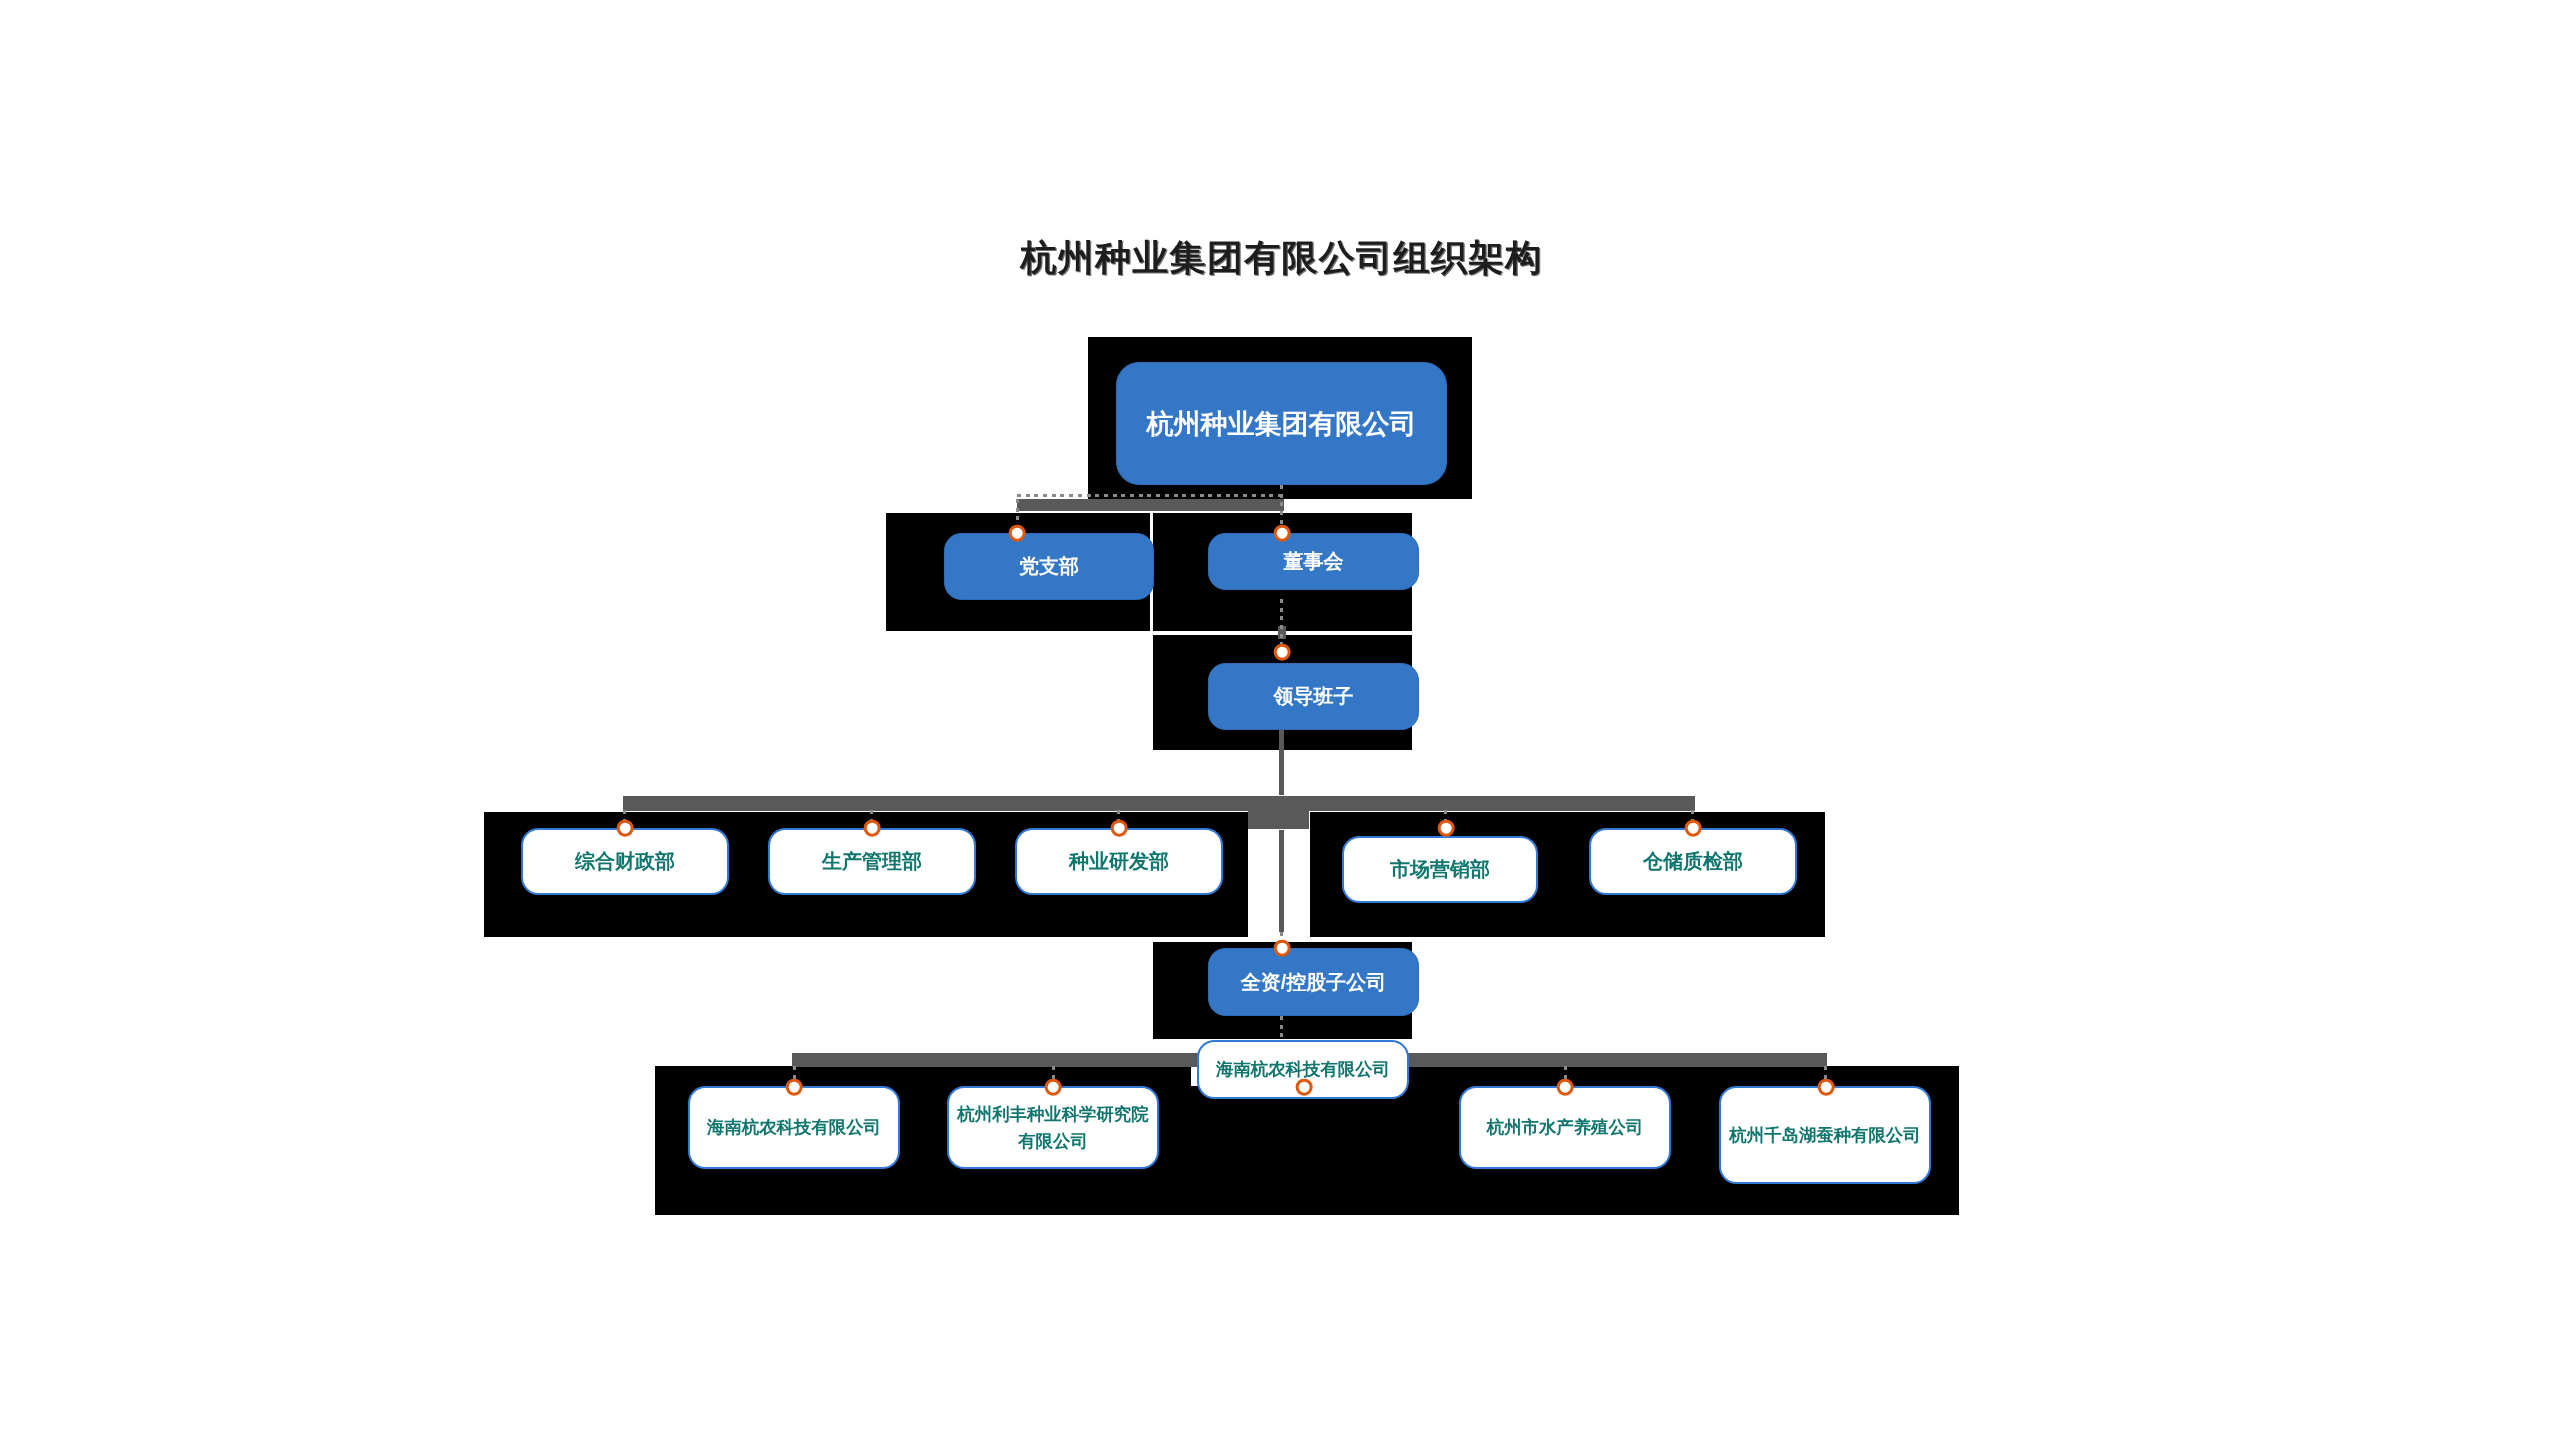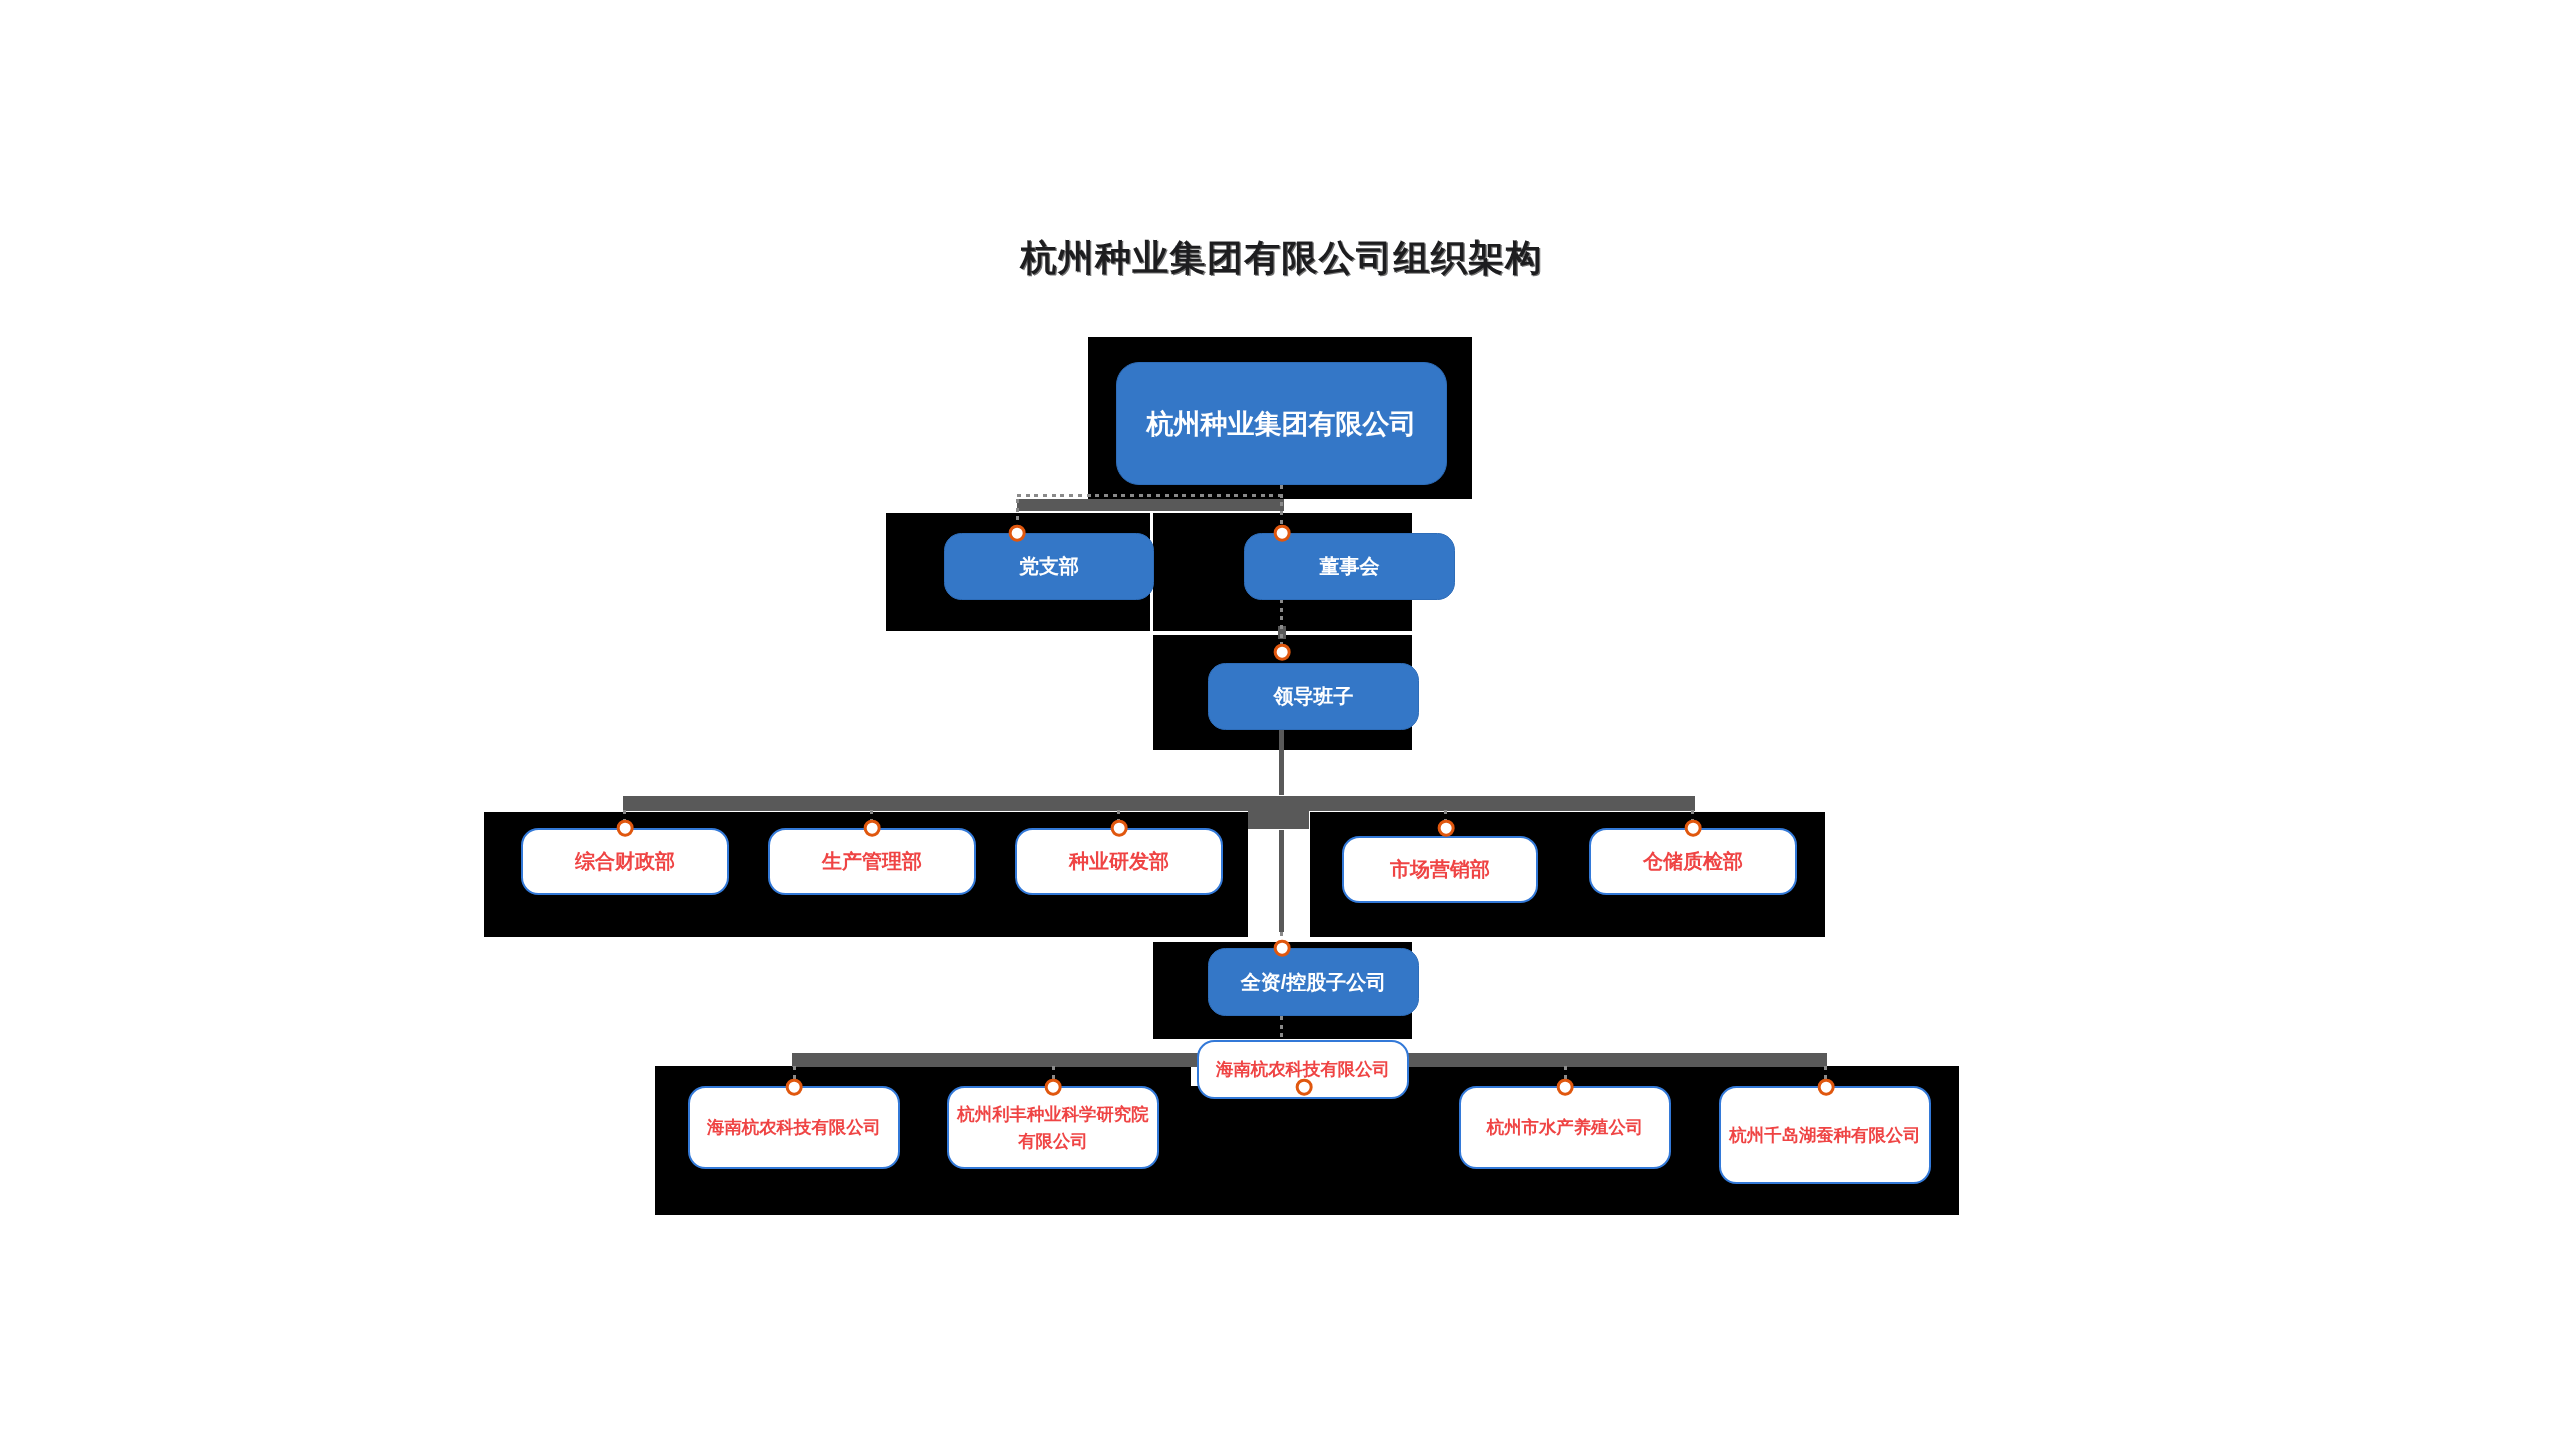--- a/index.html
+++ b/index.html
@@ -31,21 +31,21 @@
   .node{
     position:absolute;z-index:6;
     display:flex;align-items:center;justify-content:center;
     text-align:center;box-sizing:border-box;cursor:default;
   }
   .node.blue{
     background:#3477C7;color:#ffffff;font-weight:bold;
     border-radius:17.4px;border:1.3px solid #2d6cb8;
   }
   .node.white{
-    background:#ffffff;color:#ef4444;font-weight:600;
+    background:#ffffff;color:#0f766e;font-weight:600;
     border:2.7px solid #3379D8;border-radius:17.4px;
   }
   .node.root{font-size:27px;border-radius:23px;}
   .node.lv2{font-size:20px;margin-left:32px;}
   .node.dept{font-size:20px;}
   .node.sub{font-size:17.4px;line-height:1.55;padding:0 8px;}
   .ring{
     position:absolute;z-index:7;
     width:10.7px;height:10.7px;border-radius:50%;
     border:3.3px solid #E0570E;background:#ffffff;
@@ -101,21 +101,21 @@
   <div class="vdot" style="left:1564px;top:1066px;height:18px"></div>
   <div class="vdot" style="left:1824px;top:1066px;height:18px"></div>
 
   <div class="node blue root" style="left:1116px;top:362px;width:331px;height:123px">
     <span>杭州种业集团有限公司</span>
   </div>
 
   <div class="node blue lv2" style="left:912px;top:533px;width:210px;height:67px">
     <span>党支部</span>
   </div>
-  <div class="node blue lv2" style="left:1212px;top:533px;width:211px;height:67px">
+  <div class="node blue lv2" style="left:1176px;top:533px;width:211px;height:57px">
     <span>董事会</span>
   </div>
   <div class="node blue lv2" style="left:1176px;top:663px;width:211px;height:67px">
     <span>领导班子</span>
   </div>
 
   <div class="node white dept" style="left:521px;top:828px;width:208px;height:67px">
     <span>综合财政部</span>
   </div>
   <div class="node white dept" style="left:768px;top:828px;width:208px;height:67px">

